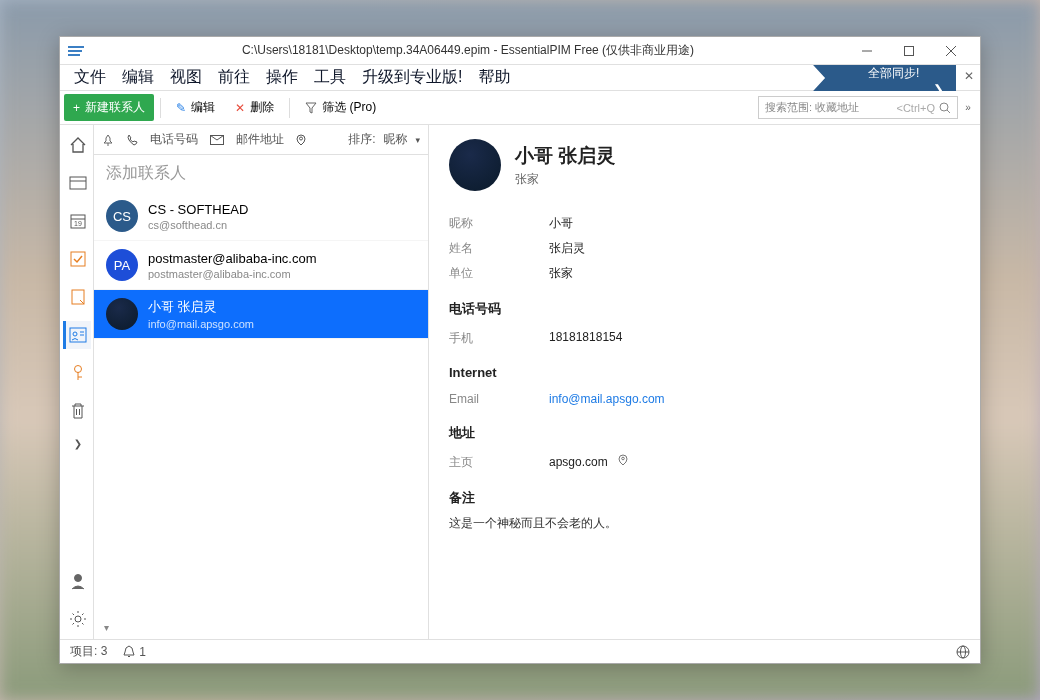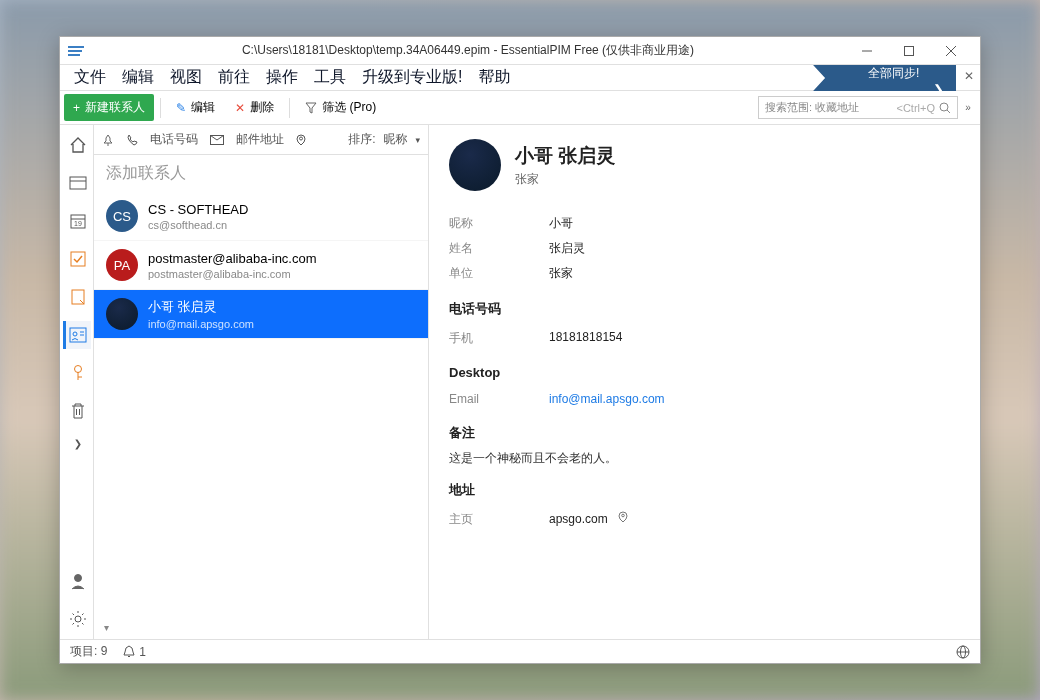--- a/index.html
+++ b/index.html
@@ -40,21 +40,21 @@
 .tree-item.child { padding-left: 28px; }
 .list-panel { width: 335px; border-right: 1px solid #e0e0e0; display: flex; flex-direction: column; }
 .list-header { height: 30px; border-bottom: 1px solid #e0e0e0; display: flex; align-items: center; padding: 0 8px; font-size: 12px; color: #555; gap: 12px; }
 .list-header .hdr-ico { color: #666; }
 .list-header .sort { margin-left: auto; display: flex; gap: 8px; align-items: center; }
 .add-contact-row { padding: 8px 12px; font-size: 16px; color: #999; }
 .contact-row { display: flex; align-items: center; padding: 8px 12px; gap: 10px; cursor: pointer; border-bottom: 1px solid #f5f5f5; }
 .contact-row.selected { background: #0d6efd; color: #fff; }
 .avatar { width: 32px; height: 32px; border-radius: 50%; display: flex; align-items: center; justify-content: center; font-size: 13px; color: #fff; flex-shrink: 0; }
 .avatar.cs { background: #2b5a8a; }
-.avatar.pa { background: #b91c1c; }
+.avatar.pa { background: #1d4ed8; }
 .avatar.photo { background: radial-gradient(circle at 40% 30%, #1a2a4a, #0a1a2a); }
 .contact-info { display: flex; flex-direction: column; gap: 2px; overflow: hidden; }
 .contact-name { font-size: 13px; font-weight: 500; }
 .contact-email { font-size: 11px; color: #888; }
 .contact-row.selected .contact-email { color: #cde2ff; }
 .list-dropdown { padding: 6px 10px; font-size: 10px; color: #888; }
 .detail-panel { flex: 1; padding: 14px 20px; overflow-y: auto; }
 .detail-header { display: flex; align-items: center; gap: 14px; margin-bottom: 20px; }
 .detail-avatar { width: 52px; height: 52px; border-radius: 50%; background: radial-gradient(circle at 40% 30%, #1a2a4a, #0a1a2a); flex-shrink: 0; }
 .detail-title h2 { font-size: 19px; font-weight: 600; color: #222; }
@@ -318,48 +318,48 @@
 
       <div class="detail-section">
         <div class="section-title">电话号码</div>
         <div class="detail-row">
             <span class="detail-label">手机</span>
             <span class="detail-value">18181818154</span>
           </div>
       </div>
 
       <div class="detail-section">
-        <div class="section-title">Desktop</div>
+        <div class="section-title">Internet</div>
         <div class="detail-row">
             <span class="detail-label">Email</span>
             <span class="detail-value link">info@mail.apsgo.com</span>
           </div>
-      </div>
-
-      <div class="detail-section">
-        <div class="section-title">备注</div>
-        <div class="note-text">这是一个神秘而且不会老的人。</div>
       </div>
 
       <div class="detail-section">
         <div class="section-title">地址</div>
         <div class="detail-row">
           <span class="detail-label">主页</span>
           <span class="detail-value"><span>apsgo.com</span><span class="marker"><svg width="10" height="12" style="display:inline">
                   <path d="M5 1 Q9 1 9 5 Q9 8 5 11 Q1 8 1 5 Q1 1 5 1 Z" stroke="#777" fill="none"></path>
                   <circle cx="5" cy="4.5" r="1.3" stroke="#777" fill="none"></circle>
                 </svg></span></span>
         </div>
       </div>
+
+      <div class="detail-section">
+        <div class="section-title">备注</div>
+        <div class="note-text">这是一个神秘而且不会老的人。</div>
+      </div>
     </div>
 
   </div>
 
   <div class="statusbar">
-    <span>项目: 9</span>
+    <span>项目: 3</span>
     <span style="display:flex;align-items:center;gap:4px;">
       <svg width="12" height="13">
           <path d="M6 1 Q2 2 2 7 L1 10 L11 10 L10 7 Q10 2 6 1 Z M5 11 Q6 13 7 11" stroke="#555" fill="none"></path>
         </svg>
       <span>1</span>
     </span>
     <div class="right">
       <span>
           <svg width="14" height="14">
             <circle cx="7" cy="7" r="6" stroke="#555" fill="none"></circle>

